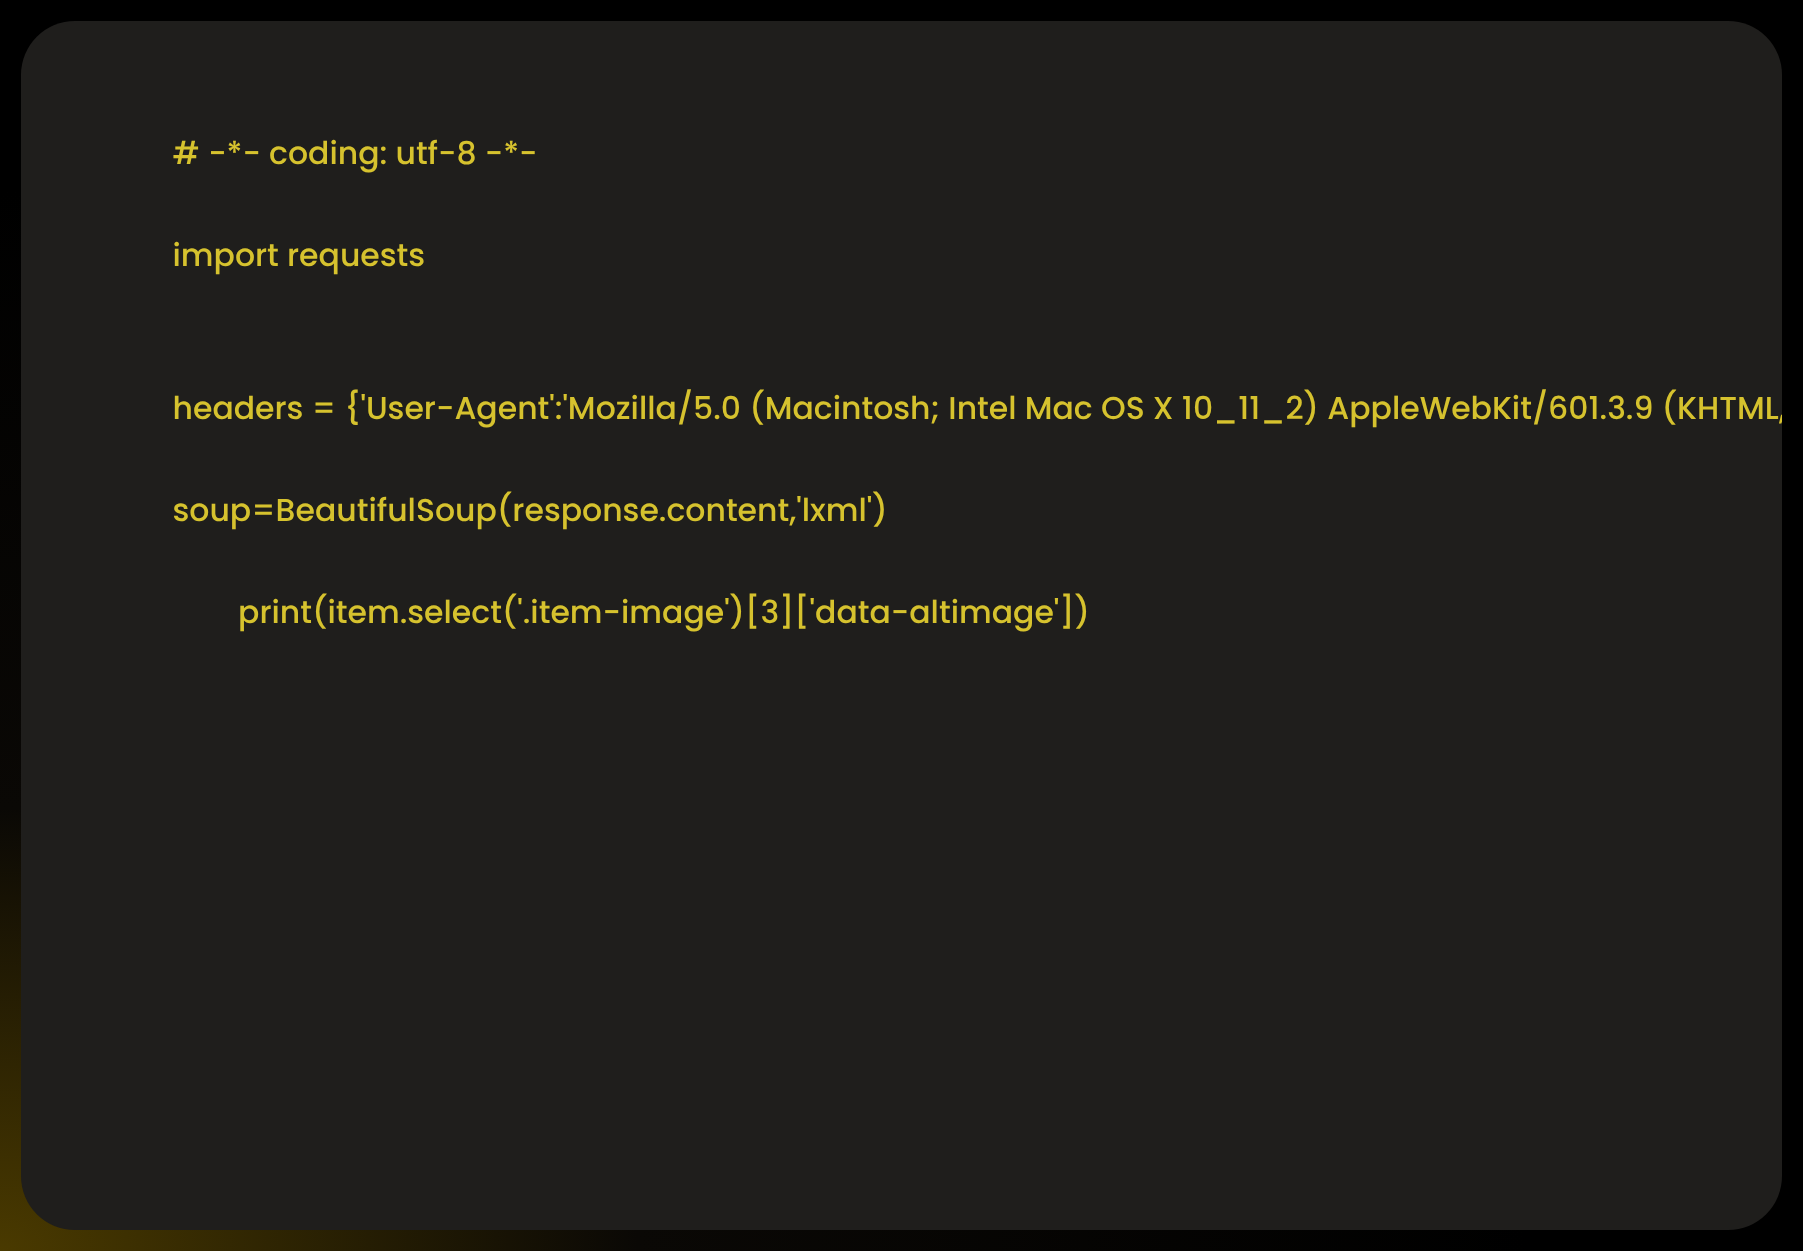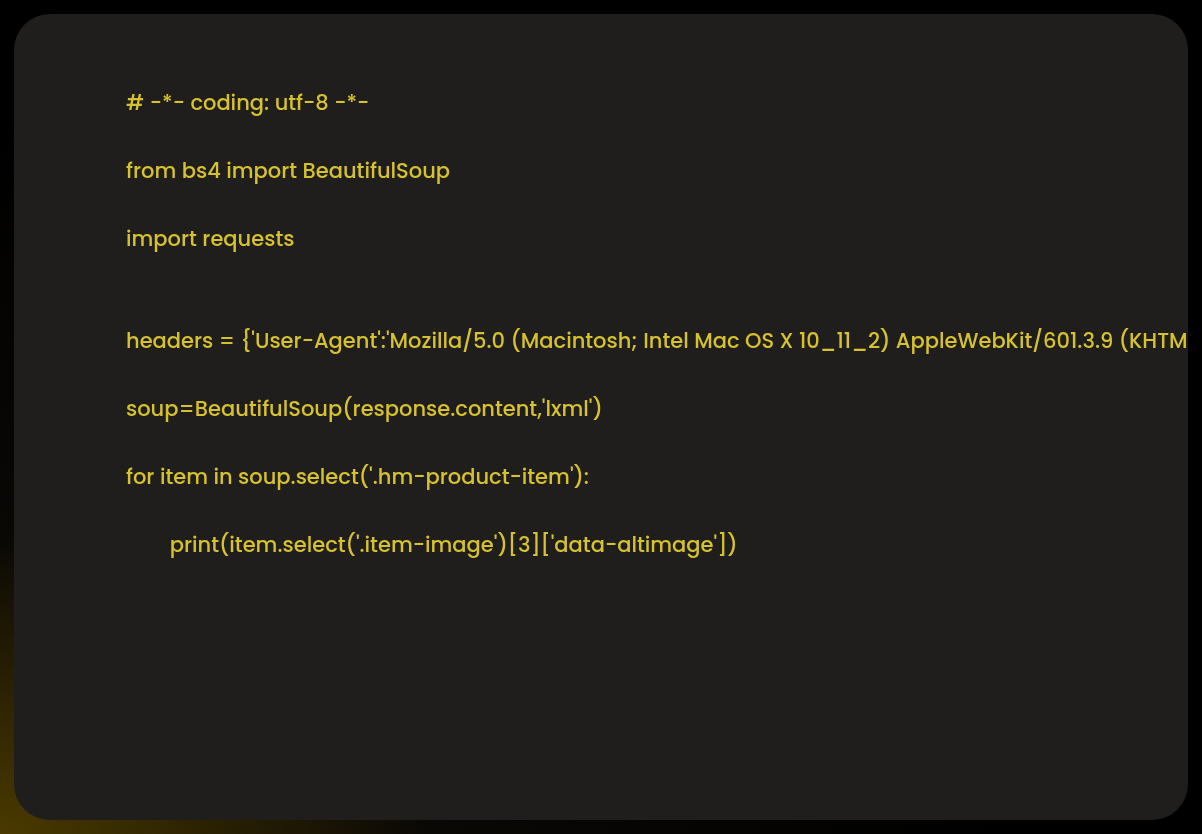--- a/index.html
+++ b/index.html
@@ -11,46 +11,44 @@
     overflow: hidden;
   }
   .code-card {
     position: absolute;
     top: 14px;
     left: 14px;
     right: 14px;
     bottom: 14px;
     background: #1f1e1c;
     border-radius: 36px;
-    padding: 38px 0 38px 16px;
+    padding: 38px 0 38px 5px;
     overflow: hidden;
   }
   .code-block {
     font-family: "Poppins", "Segoe UI", -apple-system, Roboto, sans-serif;
     font-size: 21px;
     font-weight: 500;
     line-height: 1.62;
     color: #d6c22e;
     white-space: pre;
     padding-left: 96px;
   }
   .code-line { display: block; }
 </style>
 </head>
 <body>
 
 <div class="code-card">
   <div class="code-block">
 <span class="code-line"># -*- coding: utf-8 -*-</span>
-<span class="code-line">from bs4 import BeautifulSoup</span>
 <span class="code-line">import requests</span>
 <span class="code-line"></span>
 <span class="code-line">headers = {'User-Agent':'Mozilla/5.0 (Macintosh; Intel Mac OS X 10_11_2) AppleWebKit/601.3.9 (KHTML, like Gecko) Version/9.0.2 Safari/601.3.9'}</span>
 <span class="code-line">soup=BeautifulSoup(response.content,'lxml')</span>
-<span class="code-line">for item in soup.select('.hm-product-item'):</span>
 <span class="code-line">        print(item.select('.item-image')[3]['data-altimage'])</span>
 
 <span class="code-line"></span>
 
 
 
 <span class="code-line"></span>
 
 
 

